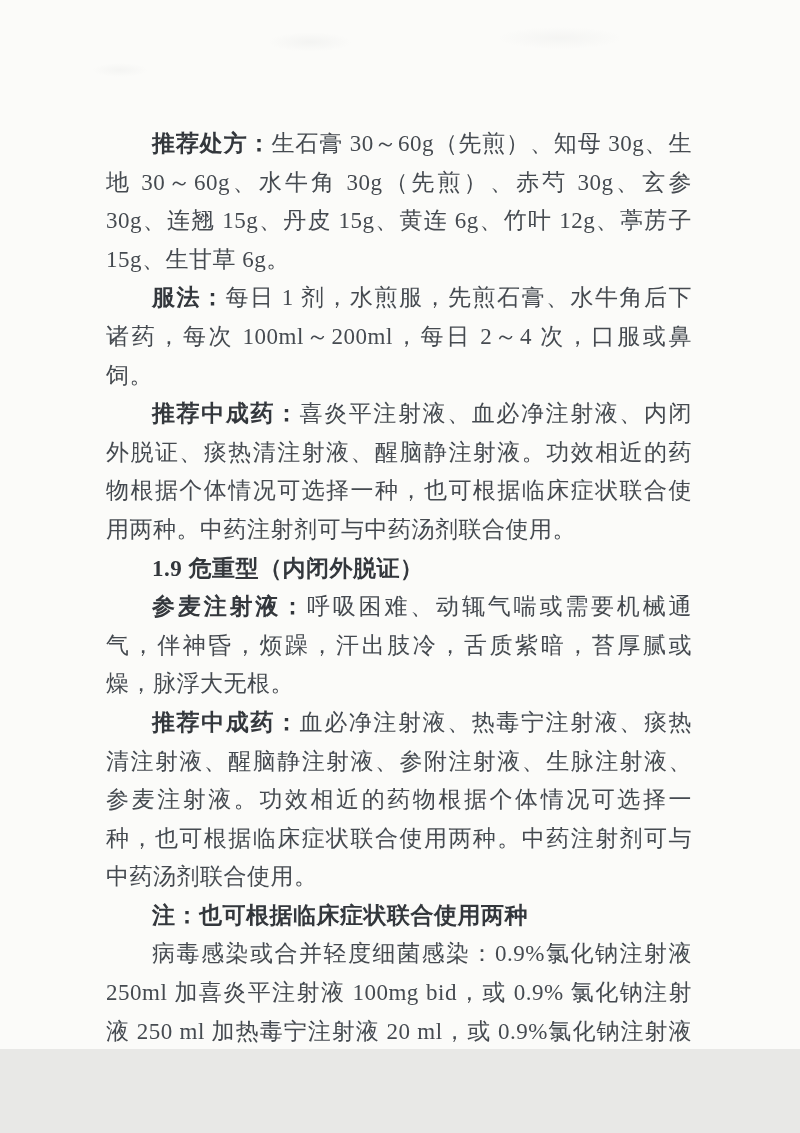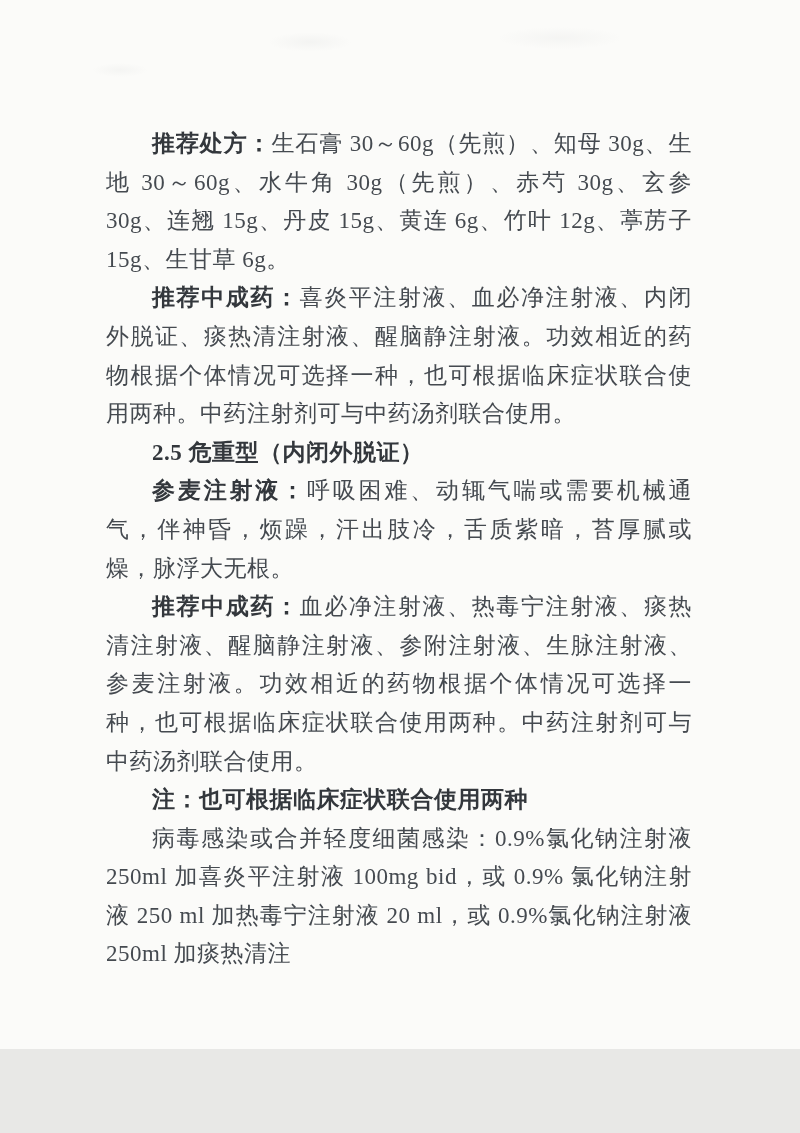--- a/index.html
+++ b/index.html
@@ -64,24 +64,25 @@
 </style>
 </head>
 <body>
 
 <div class="page">
 
   <main class="text-block">
 
     <p class="para"><span class="lbl">推荐处方：</span><span>生石膏 30～60g（先煎）、知母 30g、生地 30～60g、水牛角 30g（先煎）、赤芍 30g、玄参 30g、连翘 15g、丹皮 15g、黄连 6g、竹叶 12g、葶苈子 15g、生甘草 6g。</span></p>
 
+    <p class="para"><span class="lbl">服法：</span><span>每日 1 剂，水煎服，先煎石膏、水牛角后下诸药，每次 100ml～200ml，每日 2～4 次，口服或鼻饲。</span></p>
 
     <p class="para"><span class="lbl">推荐中成药：</span><span>喜炎平注射液、血必净注射液、内闭外脱证、痰热清注射液、醒脑静注射液。功效相近的药物根据个体情况可选择一种，也可根据临床症状联合使用两种。中药注射剂可与中药汤剂联合使用。</span></p>
 
-    <p class="heading">2.5 危重型（内闭外脱证）</p>
+    <p class="heading">1.9 危重型（内闭外脱证）</p>
 
     <p class="para"><span class="lbl">参麦注射液：</span><span>呼吸困难、动辄气喘或需要机械通气，伴神昏，烦躁，汗出肢冷，舌质紫暗，苔厚腻或燥，脉浮大无根。</span></p>
 
 
     <p class="para"><span class="lbl">推荐中成药：</span><span>血必净注射液、热毒宁注射液、痰热清注射液、醒脑静注射液、参附注射液、生脉注射液、参麦注射液。功效相近的药物根据个体情况可选择一种，也可根据临床症状联合使用两种。中药注射剂可与中药汤剂联合使用。</span></p>
 
     <p class="heading">注：也可根据临床症状联合使用两种</p>
 
 
     <p class="para"><span>病毒感染或合并轻度细菌感染：0.9%氯化钠注射液 250ml 加喜炎平注射液 100mg bid，或 0.9% 氯化钠注射液 250 ml 加热毒宁注射液 20 ml，或 0.9%氯化钠注射液 250ml 加痰热清注</span></p>

